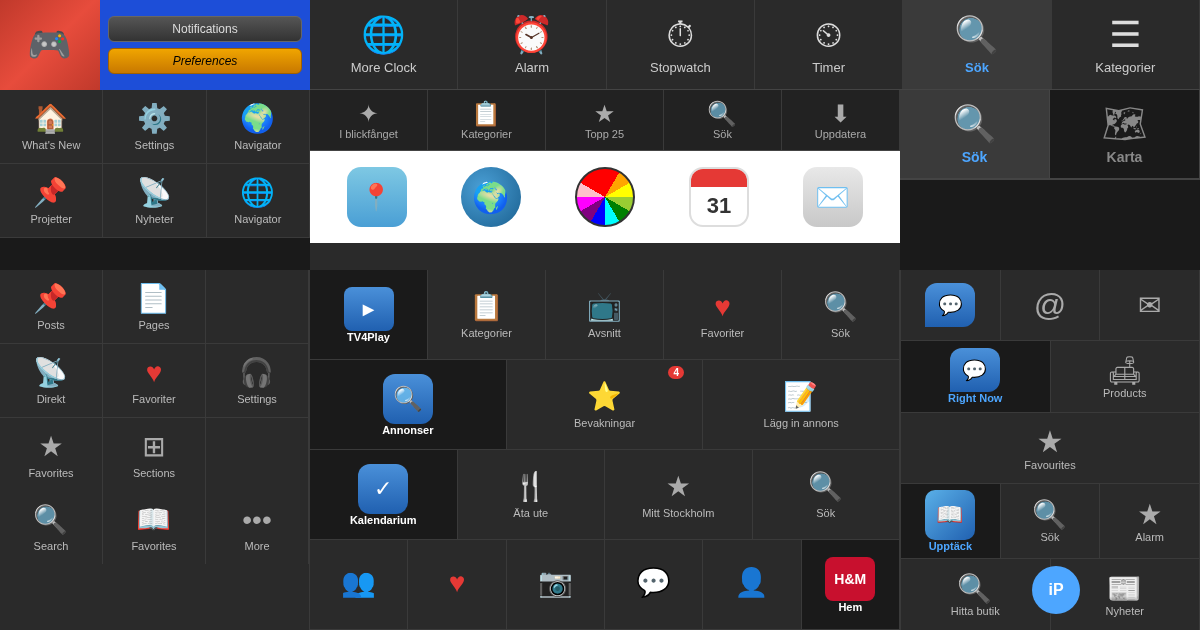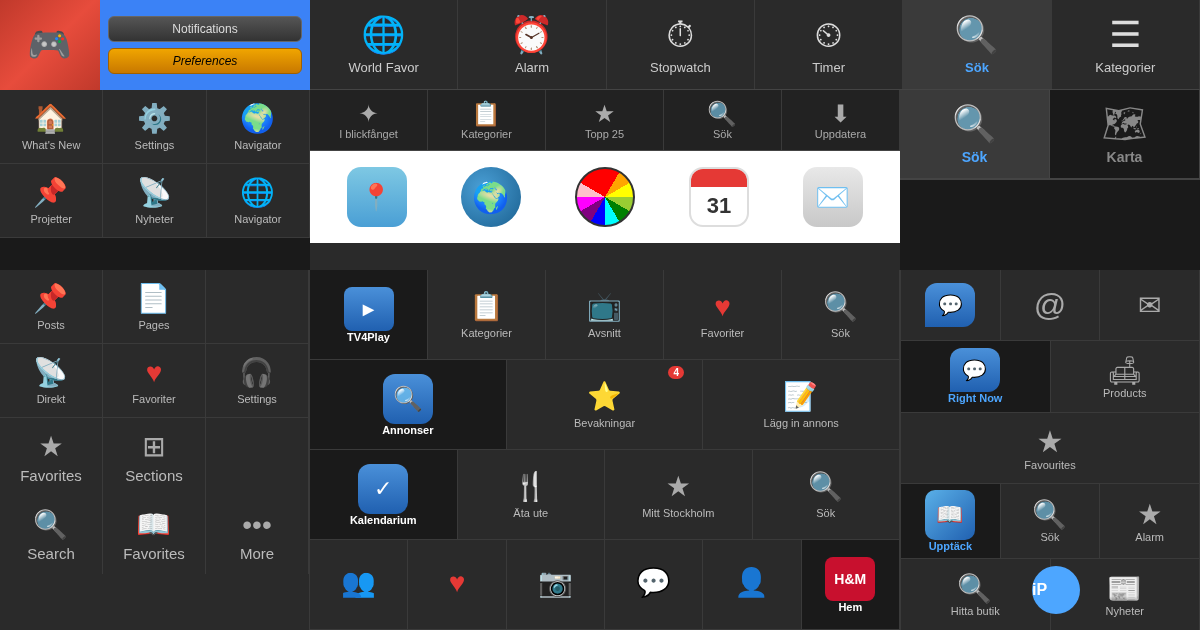--- a/index.html
+++ b/index.html
@@ -176,21 +176,21 @@
       display: flex;
       flex-direction: column;
       align-items: center;
       justify-content: center;
       padding: 12px 4px;
       border-right: 1px solid #3a3a3a;
       cursor: pointer;
       background: #2a2a2a;
     }
     .bottom-cell .b-icon { font-size: 28px; margin-bottom: 4px; color: #aaa; }
-    .bottom-cell .b-label { font-size: 15px; color: #bbb; text-align: right; }
+    .bottom-cell .b-label { font-size: 11px; color: #bbb; text-align: right; }
 
     
     .popup-nav {
       display: flex;
       background: #222;
       border-bottom: 1px solid #444;
     }
     .popup-nav-item {
       display: flex;
       flex-direction: column;
@@ -287,21 +287,21 @@
     .ip-logo {
       position: absolute;
       bottom: 16px;
       right: 120px;
       width: 48px;
       height: 48px;
       background: #4da6ff;
       border-radius: 50%;
       display: flex;
       align-items: center;
-      justify-content: flex-start;
+      justify-content: center;
       font-size: 16px;
       font-weight: 900;
       color: white;
       z-index: 100;
     }
 
     
     .color-wheel {
       width: 60px;
       height: 60px;
@@ -471,30 +471,30 @@
 <body>
 
 <div class="screen">
 
   <div style="display:flex; flex-shrink:0;">
 
     <div class="game-panel" style="width:310px;">
       <div class="game-thumb">
         <span style="font-size:36px;">🎮</span>
       </div>
-      <div style="display:flex; flex-direction:column; align-items:flex-end; justify-content:center; gap:6px; padding:8px; flex:1; background:#3b82f6;">
+      <div style="display:flex; flex-direction:column; align-items:flex-end; justify-content:center; gap:6px; padding:8px; flex:1; background:#1d4ed8;">
         <div class="game-btn">Notifications</div>
         <div class="game-btn yellow">Preferences</div>
       </div>
     </div>
 
     <div class="clock-bar" style="flex:1;">
       <div class="clock-bar-item">
         <span class="clock-icon">🌐</span>
-        <span class="clock-label">World Favor</span>
+        <span class="clock-label">More Clock</span>
       </div>
       <div class="clock-bar-item">
         <span class="clock-icon">⏰</span>
         <span class="clock-label">Alarm</span>
       </div>
       <div class="clock-bar-item">
         <span class="clock-icon">⏱</span>
         <span class="clock-label">Stopwatch</span>
       </div>
       <div class="clock-bar-item">

